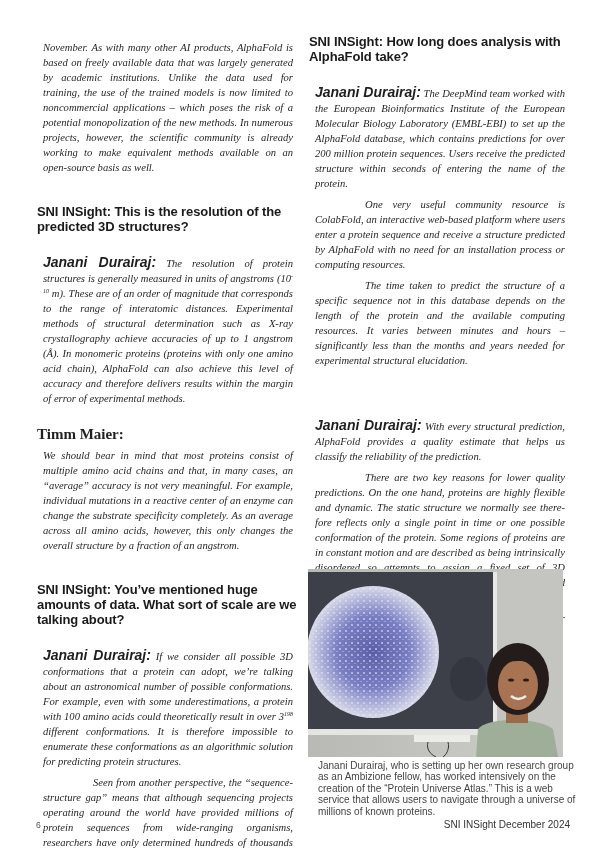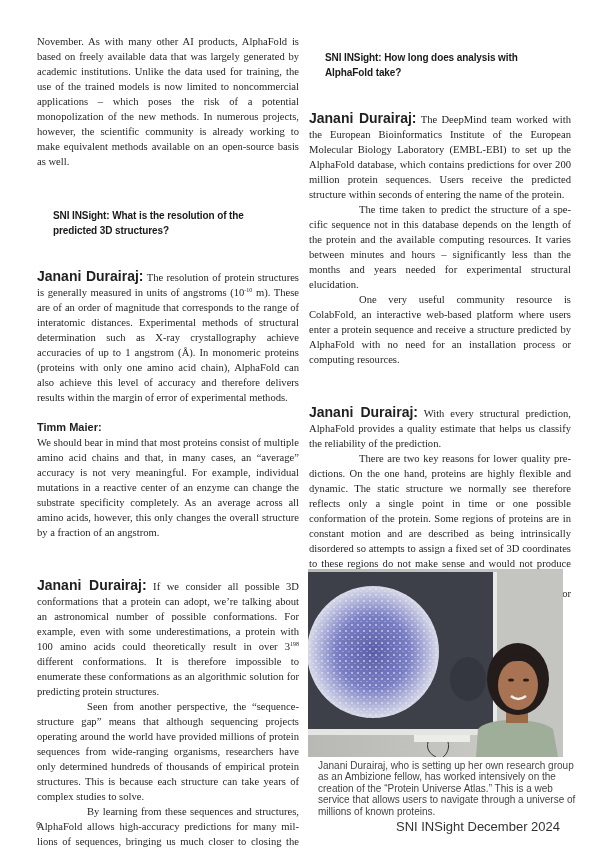--- a/index.html
+++ b/index.html
@@ -1,57 +1,58 @@
 <!DOCTYPE html>
 <html><head>
   <meta charset="utf-8">
   <style>
     html, body { margin: 0; padding: 0; background: #ffffff; }
     body { width: 600px; height: 848px; position: relative; overflow: hidden; color: #1f1f1f; }
     .col { position: absolute; top: 34px; width: 262px; }
     #col-left { left: 37px; }
     #col-right { left: 309px; }
-    p { margin: 0; font-family: "Liberation Serif", "DejaVu Serif", serif; font-size: 10.6px; line-height: 15.0px; text-align: justify; hyphens: manual; }
+    p { margin: 6px; font-family: "Liberation Serif", "DejaVu Serif", serif; font-size: 10.6px; line-height: 15.0px; text-align: justify; hyphens: manual; font-style: italic; }
     p.indent { text-indent: 50px; }
-    .q { margin: 16px; font-family: "Liberation Sans", "DejaVu Sans", sans-serif; font-weight: bold; font-size: 10px; line-height: 15px; letter-spacing: -0.1px; color: #1a1a1a; }
+    .q { margin: 0; font-family: "Liberation Sans", "DejaVu Sans", sans-serif; font-weight: bold; font-size: 13px; line-height: 15px; letter-spacing: -0.1px; color: #1a1a1a; }
     .spk { font-family: "Liberation Sans", "DejaVu Sans", sans-serif; font-weight: bold; font-size: 14px; }
-    .spk-block { display: block; font-family: Liberation Sans, sans-serif; font-weight: bold; font-size: 11px; line-height: 15px; }
+    .spk-block { display: block; font-family: Liberation Serif, serif; font-weight: bold; font-size: 15px; line-height: 15px; }
     sup { font-size: 6px; line-height: 0; vertical-align: 4px; }
     .gap-s { height: 15px; }
     .gap-l { height: 23px; }
     #photo { position: absolute; left: 308px; top: 569px; width: 255px; height: 188px; overflow: hidden; background: #c8c8c4; }
     #caption { position: absolute; left: 318px; top: 760px; width: 258px; font-family: "Liberation Sans", "DejaVu Sans", sans-serif; font-size: 10px; line-height: 11.4px; color: #444; text-align: left; }
     #page-number { position: absolute; left: 36px; top: 820px; font-family: "Liberation Sans", "DejaVu Sans", sans-serif; font-size: 8.5px; color: #555; }
-    #footer-title { position: absolute; right: 40px; top: 819px; font-family: "Liberation Sans", "DejaVu Sans", sans-serif; font-size: 13px; color: #333; }
+    #footer-title { position: absolute; right: 30px; top: 819px; font-family: "Liberation Sans", "DejaVu Sans", sans-serif; font-size: 10px; color: #333; }
   </style>
 </head>
 <body>
 
 <div class="col" id="col-left">
   <p>November. As with many other AI products, AlphaFold is based on freely available data that was largely gener­ated by academic institutions. Unlike the data used for training, the use of the trained models is now limited to noncommercial applications – which poses the risk of a potential monopolization of the new methods. In numerous projects, however, the scientific community is already working to make equivalent methods available on an open-source basis as well.</p>
   <div class="gap-l"></div>
-  <div class="q">SNI INSight: What is the resolution of the predicted 3D structures?</div>
+  <div class="q">SNI INSight: This is the resolution of the predicted 3D structures?</div>
   <div class="gap-s"></div>
   <p><span class="spk">Janani Durairaj:</span><span> The resolution of protein structures is generally measured in units of angstroms (10</span><sup>-10</sup><span> m). These are of an order of magnitude that corresponds to the range of interatomic distances. Experimental methods of structural determination such as X-ray crystallography achieve accuracies of up to 1 angstrom (Å). In monomer­ic proteins (proteins with only one amino acid chain), AlphaFold can also achieve this level of accuracy and therefore delivers results within the margin of error of experimental methods.</span></p>
   <div class="gap-s"></div>
   <span class="spk-block">Timm Maier:</span>
   <p>We should bear in mind that most proteins consist of multiple amino acid chains and that, in many cases, an “average” accuracy is not very meaningful. For example, individual mutations in a reactive center of an enzyme can change the substrate specificity completely. As an av­erage across all amino acids, however, this only changes the overall structure by a fraction of an angstrom.</p>
   <div class="gap-l"></div>
+  <div class="q">SNI INSight: You’ve mentioned huge amounts of data. What sort of scale are we talking about?</div>
   <div class="gap-s"></div>
   <p><span class="spk">Janani Durairaj:</span><span> If we consider all possible 3D confor­mations that a protein can adopt, we’re talking about an astronomical number of possible conformations. For example, even with some underestimations, a protein with 100 amino acids could theoretically result in over 3</span><sup>198</sup><span> different conformations. It is therefore impossible to enumerate these conformations as an algorithmic solu­tion for predicting protein structures.</span></p>
   <p class="indent">Seen from another perspective, the “se­quence-structure gap” means that although sequencing projects operating around the world have provided mil­lions of protein sequences from wide-ranging organisms, researchers have only determined hundreds of thousands of empirical protein structures. This is because each structure can take years of complex studies to solve.</p>
   <p class="indent">By learning from these sequences and structures, AlphaFold allows high-accuracy predictions for many mil­lions of sequences, bringing us much closer to closing the gap with plausible hypotheses.</p>
 </div>
 
 <div class="col" id="col-right">
   <div class="q">SNI INSight: How long does analysis with AlphaFold take?</div>
   <div class="gap-s"></div>
   <p><span class="spk">Janani Durairaj:</span><span> The DeepMind team worked with the European Bioinformatics Institute of the European Molecular Biology Laboratory (EMBL-EBI) to set up the AlphaFold database, which contains predictions for over 200 million protein sequences. Users receive the predict­ed structure within seconds of entering the name of the protein.</span></p>
+  <p class="indent">One very useful community resource is ColabFold, an interactive web-based platform where users enter a protein sequence and receive a structure predicted by AlphaFold with no need for an installation process or computing resources.</p>
   <p class="indent">The time taken to predict the structure of a spe­cific sequence not in this database depends on the length of the protein and the available computing resources. It varies between minutes and hours – significantly less than the months and years needed for experimental structural elucidation.</p>
-  <p class="indent">One very useful community resource is ColabFold, an interactive web-based platform where users enter a protein sequence and receive a structure predicted by AlphaFold with no need for an installation process or computing resources.</p>
   <div class="gap-l"></div>
   <div class="gap-s"></div>
   <p><span class="spk">Janani Durairaj:</span><span> With every structural prediction, Alpha­Fold provides a quality estimate that helps us classify the reliability of the prediction.</span></p>
   <p class="indent">There are two key reasons for lower quality pre­dictions. On the one hand, proteins are highly flexible and dynamic. The static structure we normally see there­fore reflects only a single point in time or one possible conformation of the protein. Some regions of proteins are in constant motion and are described as being in­trinsically disordered so attempts to assign a fixed set of 3D coordinates to these regions do not make sense and would not produce interpretable results.</p>
   <p class="indent">On the other hand, there are many proteins for which only a few coevolutionary signals exist. Since</p>
 </div>
 
 <div id="photo">
   <svg width="255" height="188" viewBox="0 0 255 188" xmlns="http://www.w3.org/2000/svg">
     <defs>

